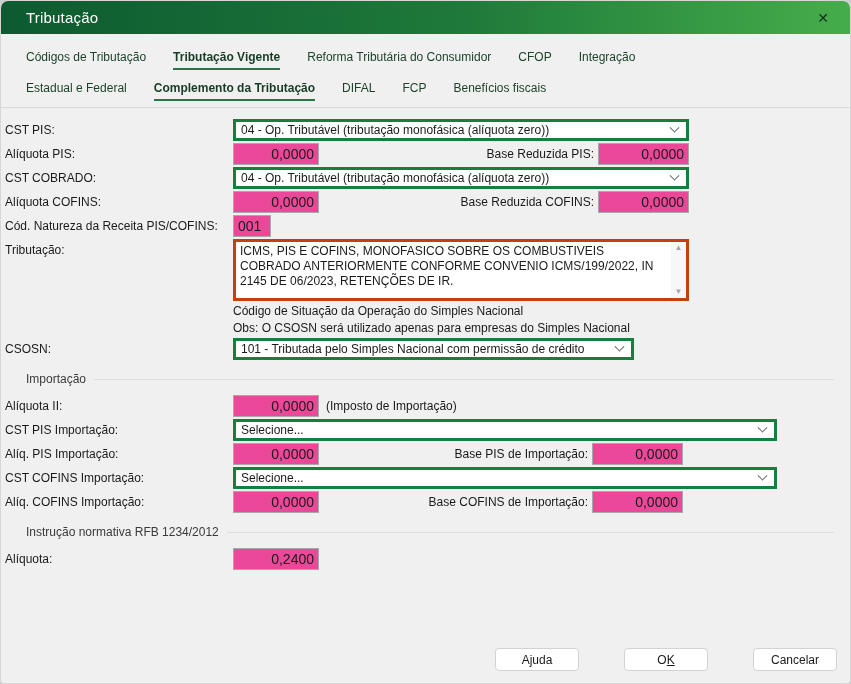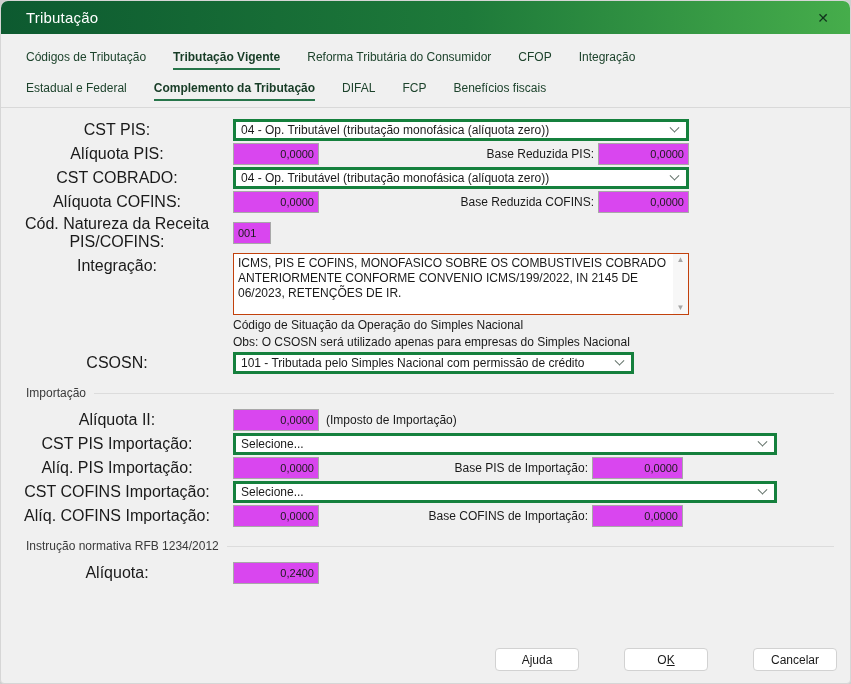--- a/index.html
+++ b/index.html
@@ -32,32 +32,32 @@
     font-size: 12px; color: #1d432c; padding: 2px 0 4px 0; margin-right: 27px;
     border-bottom: 2px solid transparent; white-space: nowrap; cursor: pointer;
   }
   .tab.selected { font-weight: bold; border-bottom: 2px solid #27754a; color: #173c26; }
   .tabs-separator { height: 1px; background: #d9d9d9; margin-top: 6px; }
   
   .content { padding-top: 11px; }
   .row { display: flex; align-items: center; margin-bottom: 2px; padding-left: 4px; }
   .row.obs-row { align-items: flex-start; }
   .lbl {
-    width: 224px; text-align: center; margin-right: 4px;
-    font-size: 16px; color: #1a1a1a; flex-shrink: 0; padding-top: 0;
+    width: 224px; text-align: left; margin-right: 4px;
+    font-size: 12px; color: #1a1a1a; flex-shrink: 0; padding-top: 0;
   }
   .obs-row .lbl { padding-top: 4px; }
   .ctrl-zone { display: flex; align-items: center; }
   .z456 { width: 456px; }
   .z450 { width: 450px; }
   .spacer { flex: 1; }
   .rlbl { font-size: 12px; color: #1a1a1a; margin-right: 4px; white-space: nowrap; }
   input.field {
-    height: 22px; border: 1px solid #a8a8a8; background: #d946ef;
-    font-family: "Liberation Sans", sans-serif; font-size: 11px; color: #1a1a1a;
+    height: 22px; border: 1px solid #a8a8a8; background: #ec4899;
+    font-family: "Liberation Sans", sans-serif; font-size: 14px; color: #1a1a1a;
     padding: 1px 4px; outline: none;
   }
   input.num { text-align: right; width: 86px; }
   input.num-r { text-align: right; width: 91px; }
   input.tiny { width: 38px; text-align: left; }
   .hint { font-size: 12px; color: #1a1a1a; margin-left: 7px; white-space: nowrap; }
   
   .combo {
     height: 22px; border: 3px solid #15803d; background: #ffffff;
     display: flex; align-items: center; padding: 0 8px 0 5px; cursor: default;
@@ -65,21 +65,21 @@
   .combo .combo-text { font-size: 12px; color: #1a1a1a; flex: 1; white-space: nowrap; overflow: hidden; }
   .chevron {
     width: 7px; height: 7px; border-right: 1.4px solid #5f6f66; border-bottom: 1.4px solid #5f6f66;
     transform: rotate(45deg) translate(-2px, -2px); flex-shrink: 0;
   }
   .w456 { width: 456px; }
   .w450 { width: 544px; }
   .w401 { width: 401px; }
   
   .textarea-wrap {
-    width: 456px; height: 62px; border: 1px solid #c2410c; background: #ffffff;
+    width: 456px; height: 62px; border: 3px solid #c2410c; background: #ffffff;
     display: flex;
   }
   .textarea-text {
     flex: 1; font-size: 12px; line-height: 15px; color: #1a1a1a;
     padding: 2px 4px; overflow: hidden; white-space: normal;
   }
   .textarea-scrollbar {
     width: 15px; background: #f7f7f7; display: flex; flex-direction: column;
     align-items: center; justify-content: space-between; padding: 2px 0;
   }
@@ -165,21 +165,21 @@
         <input class="field num-r" value="0,0000" style="">
       </div>
     </div>
 
     <div class="row">
       <span class="lbl">Cód. Natureza da Receita PIS/COFINS:</span>
       <input class="field tiny" value="001" style="">
     </div>
 
     <div class="row obs-row">
-      <span class="lbl">Integração:</span>
+      <span class="lbl">Tributação:</span>
       <div class="textarea-wrap">
         <div class="textarea-text">ICMS, PIS E COFINS, MONOFASICO SOBRE OS COMBUSTIVEIS COBRADO ANTERIORMENTE CONFORME CONVENIO ICMS/199/2022, IN 2145 DE 06/2023, RETENÇÕES DE IR.</div>
         <div class="textarea-scrollbar">
           <span class="scroll-arrow">▲</span>
           <span class="scroll-arrow">▼</span>
         </div>
       </div>
     </div>
 
     <div class="note-block">

